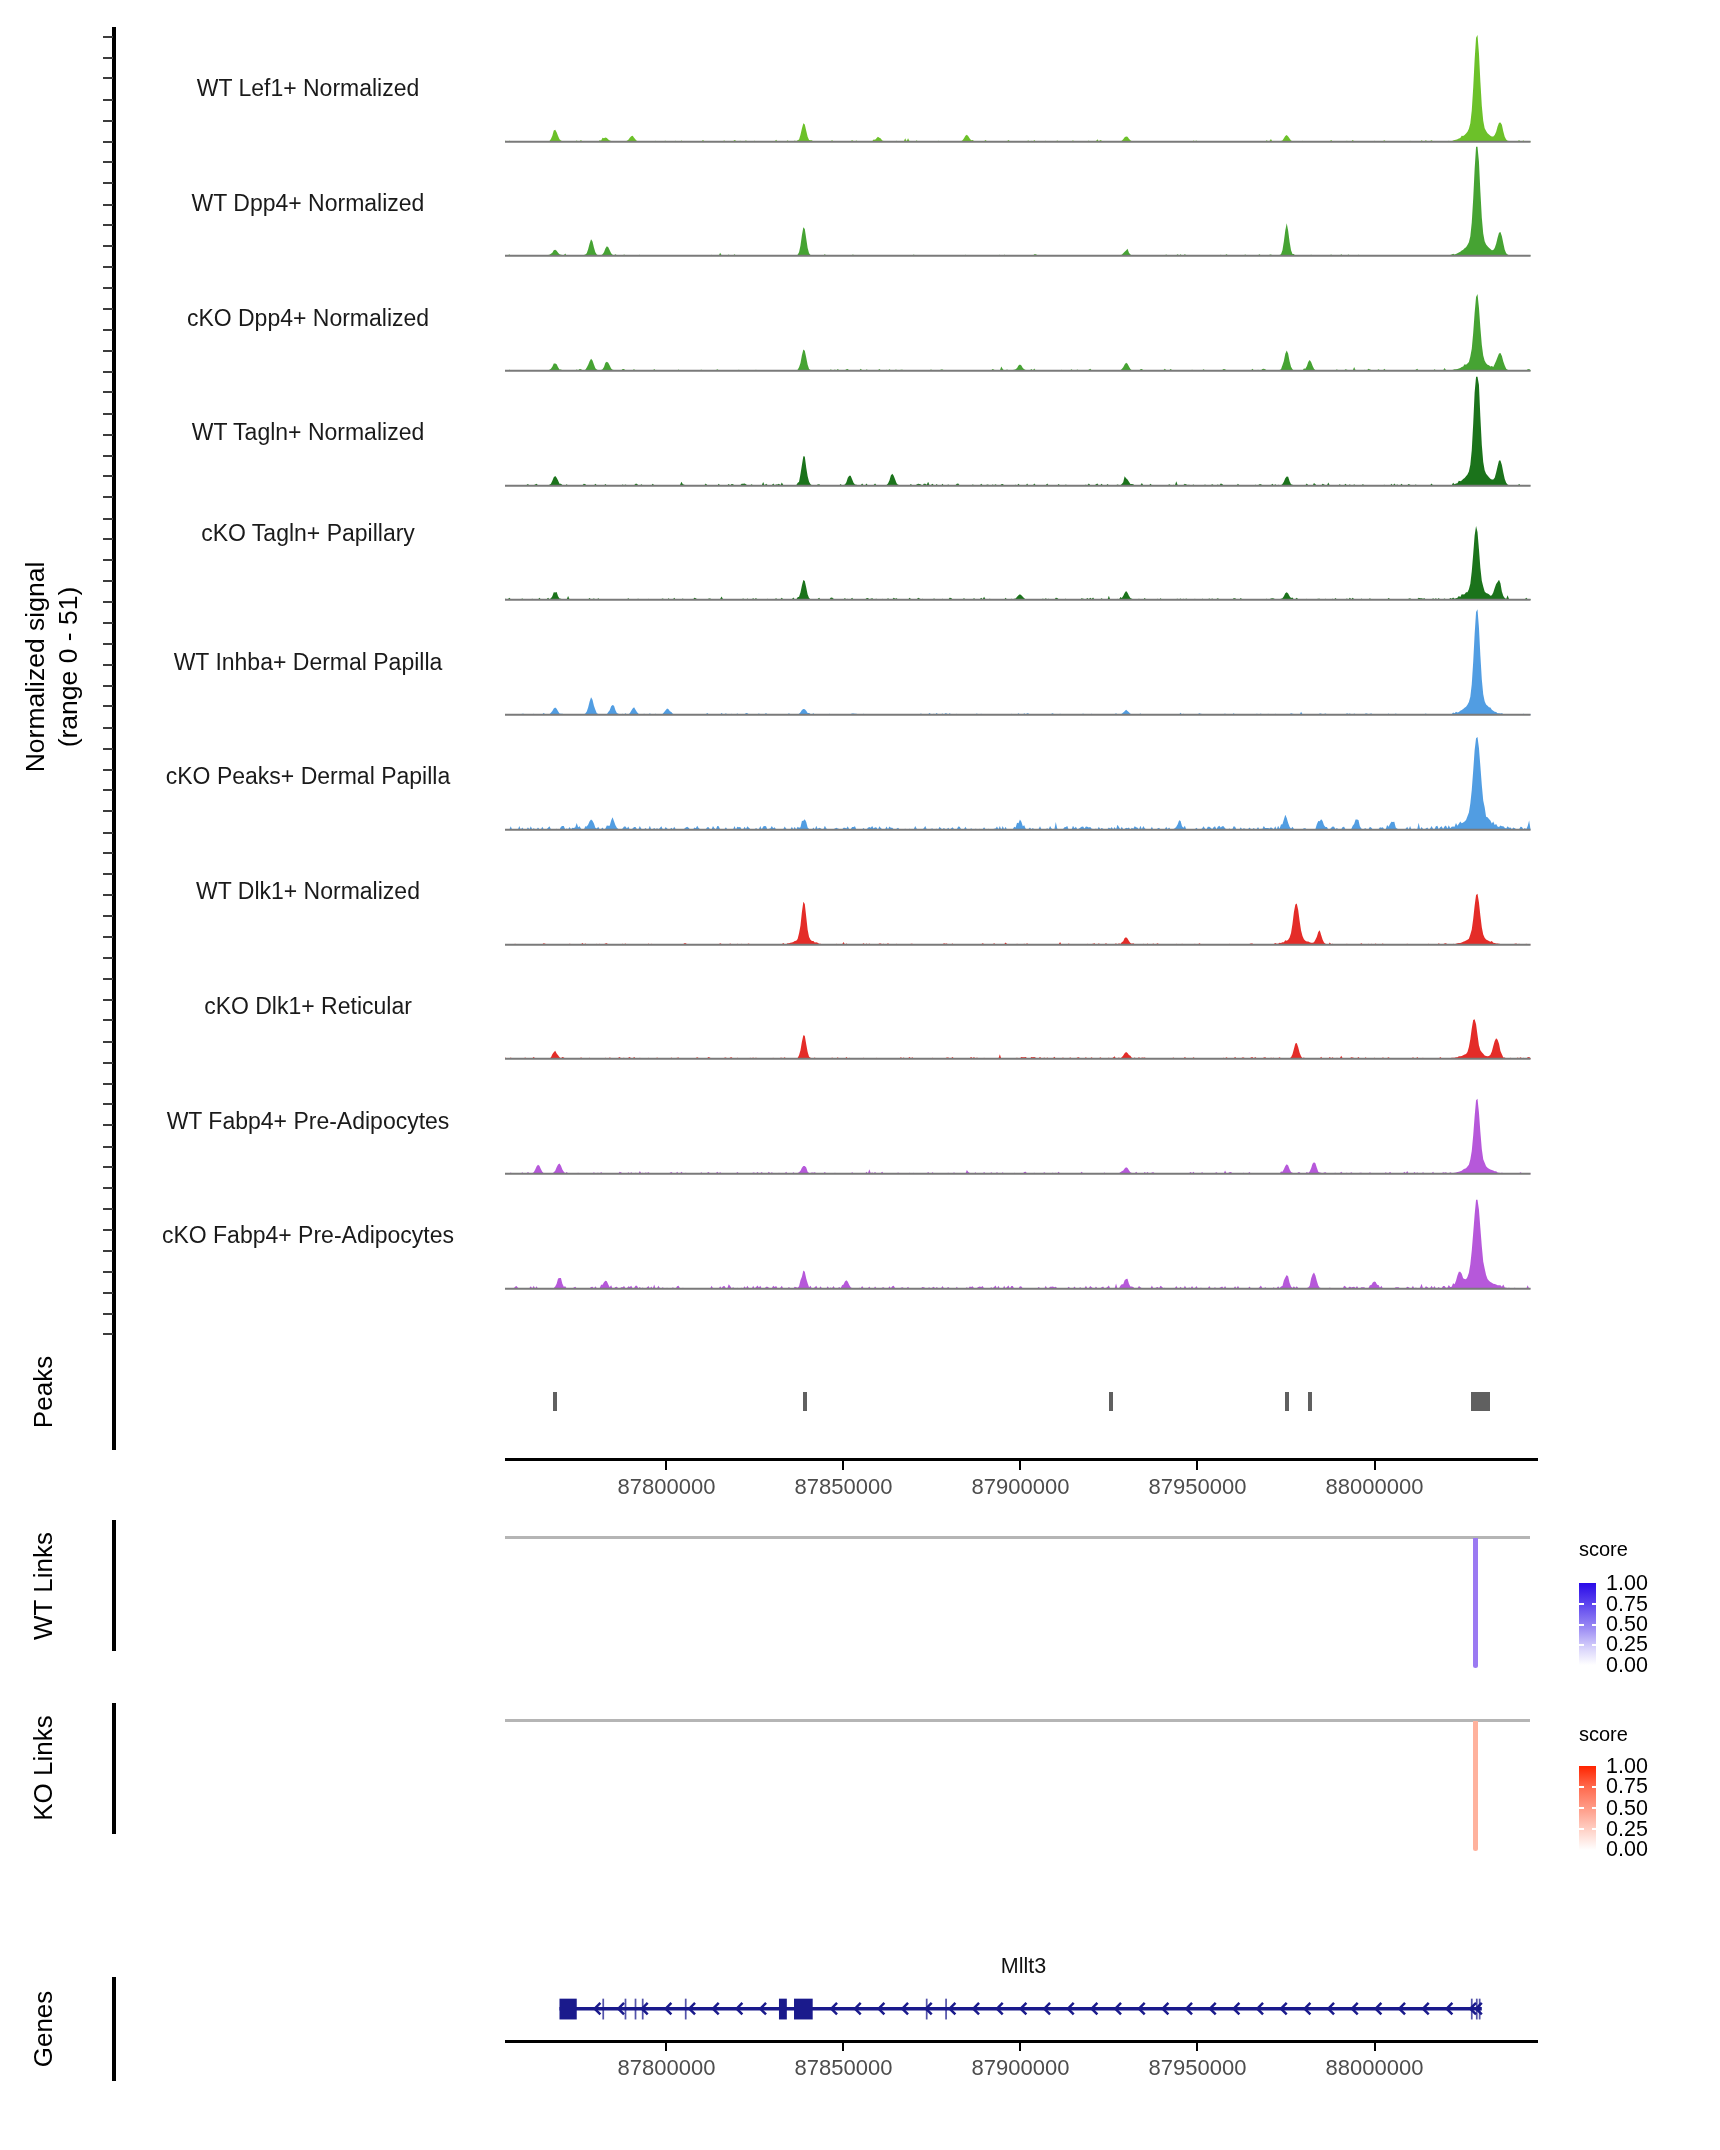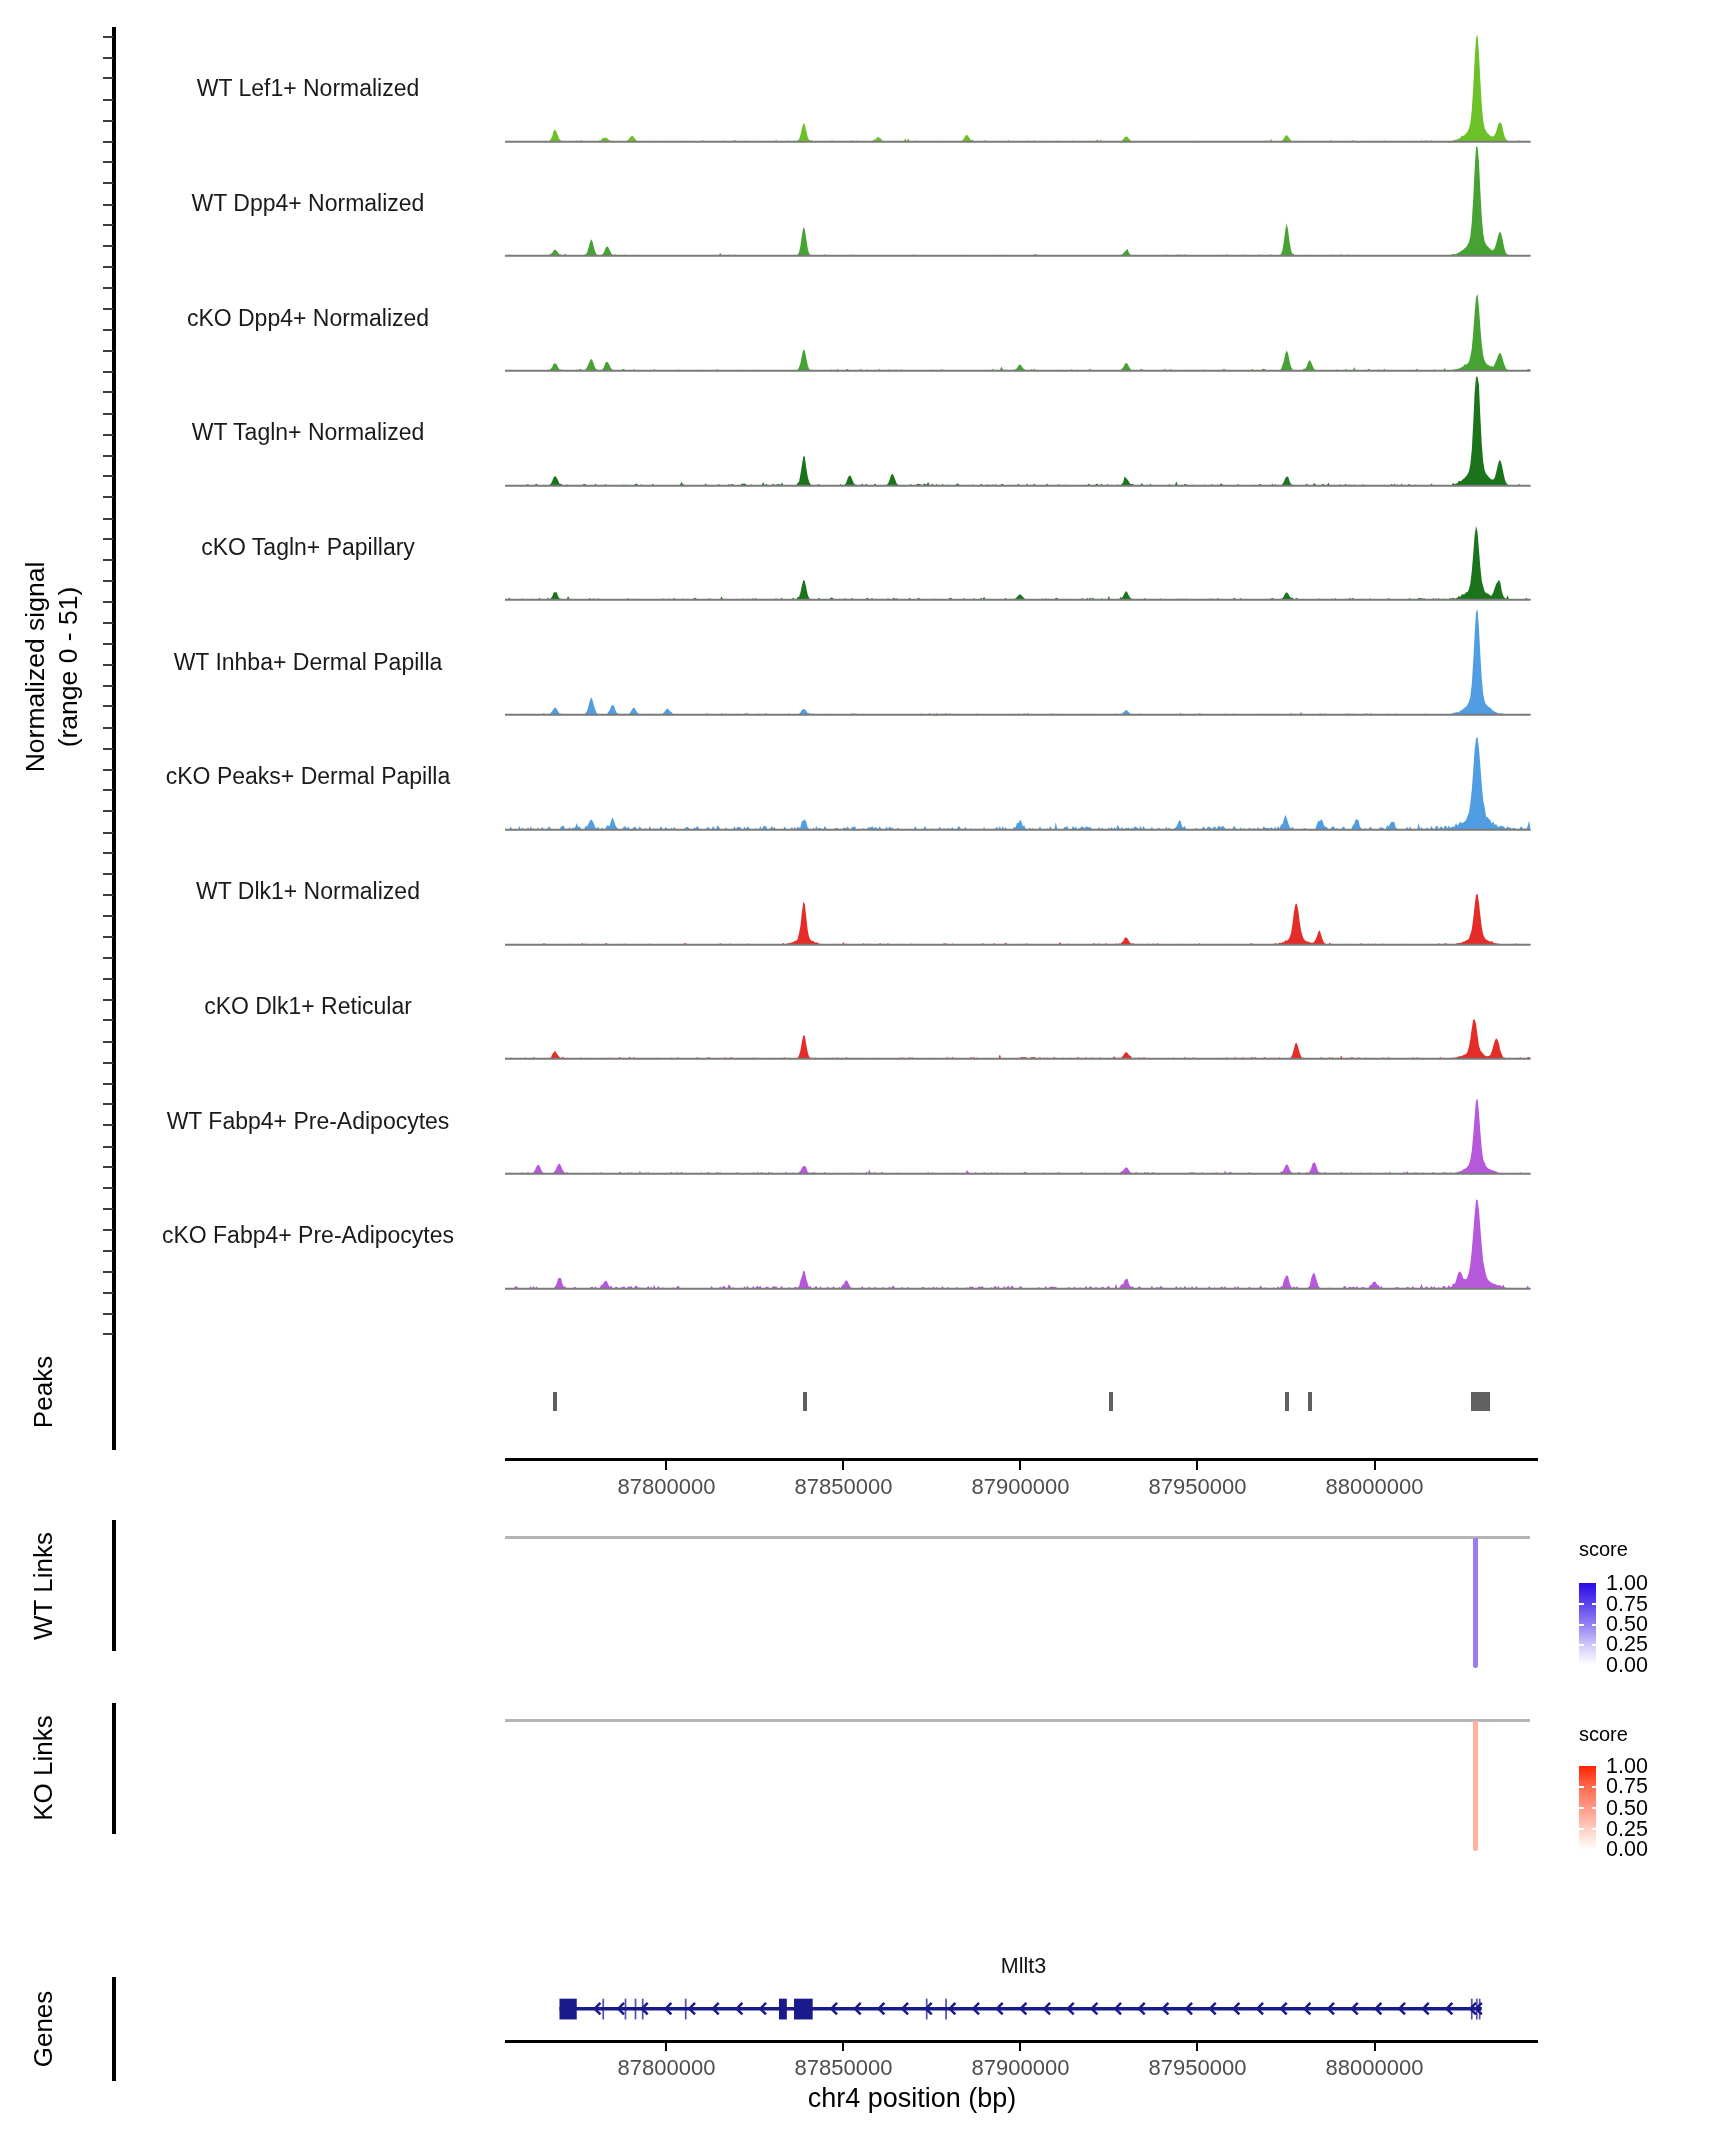--- a/index.html
+++ b/index.html
@@ -116,21 +116,21 @@
       <div class="track-label" style="top: 305px;">cKO Dpp4+ Normalized</div>
       <svg width="1027" height="115" viewBox="0 0 1432 160" style="left: 505px; top: 258px;">
         <path d="M0,157 L0,156.7 L2,156.3 L4,156.4 L6,155.5 L8,156.2 L10,156.3 L12,156.7 L14,156.9 L16,156.3 L18,156.3 L20,156.9 L22,156.8 L24,156.2 L26,156.8 L28,156.9 L30,156.2 L32,156.4 L34,156.1 L36,156.3 L38,156.2 L40,156.4 L42,157.0 L44,156.3 L46,156.2 L48,156.2 L50,156.8 L52,156.7 L54,156.3 L56,156.7 L58,156.4 L60,156.4 L62,155.6 L64,154.3 L66,151.5 L68,147.1 L70,146.8 L72,148.1 L74,152.1 L76,155.3 L78,155.3 L80,156.5 L82,156.6 L84,156.2 L86,156.9 L88,156.6 L90,156.8 L92,156.8 L94,156.4 L96,156.8 L98,156.6 L100,155.2 L102,156.2 L104,154.6 L106,155.0 L108,156.5 L110,156.5 L112,155.7 L114,152.5 L116,148.5 L118,143.7 L120,140.3 L122,142.9 L124,148.3 L126,153.4 L128,155.4 L130,156.3 L132,156.7 L134,155.9 L136,155.0 L138,151.9 L140,145.8 L142,144.4 L144,146.0 L146,149.7 L148,153.8 L150,155.8 L152,156.0 L154,156.7 L156,156.9 L158,156.5 L160,156.9 L162,156.8 L164,154.6 L166,154.5 L168,156.8 L170,156.5 L172,156.3 L174,156.6 L176,156.9 L178,156.0 L180,155.0 L182,156.8 L184,156.7 L186,156.7 L188,156.3 L190,156.5 L192,156.9 L194,156.5 L196,156.2 L198,156.8 L200,156.8 L202,156.1 L204,156.6 L206,156.9 L208,154.6 L210,156.6 L212,156.0 L214,156.1 L216,156.3 L218,156.9 L220,156.3 L222,156.5 L224,156.5 L226,156.2 L228,156.7 L230,156.1 L232,156.7 L234,156.7 L236,156.7 L238,157.0 L240,156.7 L242,155.4 L244,156.8 L246,156.5 L248,156.5 L250,156.2 L252,156.2 L254,156.3 L256,156.2 L258,156.3 L260,156.2 L262,156.6 L264,156.4 L266,157.0 L268,156.2 L270,156.4 L272,156.0 L274,155.5 L276,156.3 L278,156.2 L280,156.4 L282,156.6 L284,156.2 L286,156.3 L288,156.8 L290,156.4 L292,156.8 L294,156.4 L296,154.9 L298,156.5 L300,156.6 L302,156.5 L304,156.3 L306,156.1 L308,156.6 L310,156.1 L312,156.6 L314,156.2 L316,156.7 L318,156.5 L320,156.7 L322,156.8 L324,156.8 L326,155.6 L328,156.3 L330,156.8 L332,156.9 L334,156.1 L336,156.7 L338,156.3 L340,157.0 L342,156.1 L344,156.2 L346,156.4 L348,156.3 L350,155.6 L352,156.9 L354,156.1 L356,156.3 L358,156.5 L360,156.8 L362,156.4 L364,156.5 L366,156.4 L368,156.3 L370,156.9 L372,156.4 L374,156.7 L376,156.7 L378,156.9 L380,156.9 L382,156.2 L384,156.5 L386,156.8 L388,156.3 L390,156.9 L392,156.7 L394,156.3 L396,156.2 L398,156.8 L400,156.3 L402,156.8 L404,156.5 L406,156.6 L408,155.7 L410,152.0 L412,146.4 L414,135.4 L416,127.3 L418,129.0 L420,138.6 L422,148.8 L424,154.6 L426,155.9 L428,156.1 L430,156.3 L432,156.8 L434,156.7 L436,156.8 L438,156.4 L440,156.6 L442,156.3 L444,156.0 L446,156.3 L448,156.3 L450,156.4 L452,156.7 L454,155.4 L456,156.0 L458,156.7 L460,155.3 L462,156.7 L464,154.7 L466,156.4 L468,156.6 L470,156.8 L472,156.3 L474,156.3 L476,155.0 L478,154.6 L480,156.6 L482,156.2 L484,156.9 L486,156.2 L488,156.1 L490,156.8 L492,156.4 L494,156.6 L496,154.3 L498,156.5 L500,156.3 L502,156.7 L504,155.4 L506,156.1 L508,156.1 L510,156.9 L512,156.5 L514,156.8 L516,156.7 L518,156.5 L520,156.4 L522,154.5 L524,156.2 L526,156.2 L528,156.2 L530,156.7 L532,155.7 L534,157.0 L536,154.9 L538,156.2 L540,156.8 L542,156.6 L544,155.5 L546,155.5 L548,156.6 L550,156.2 L552,155.7 L554,155.7 L556,156.4 L558,156.2 L560,156.8 L562,156.2 L564,156.4 L566,156.6 L568,156.3 L570,156.4 L572,157.0 L574,156.6 L576,156.6 L578,156.6 L580,156.2 L582,156.6 L584,156.6 L586,156.8 L588,156.3 L590,156.4 L592,156.4 L594,155.4 L596,156.3 L598,156.8 L600,156.5 L602,156.3 L604,156.5 L606,156.2 L608,155.3 L610,155.2 L612,156.2 L614,156.7 L616,156.1 L618,156.8 L620,156.3 L622,156.8 L624,156.4 L626,156.3 L628,156.7 L630,156.3 L632,156.7 L634,156.4 L636,156.1 L638,156.3 L640,156.1 L642,156.3 L644,156.6 L646,156.3 L648,156.5 L650,156.7 L652,156.7 L654,156.3 L656,157.0 L658,156.4 L660,156.2 L662,156.5 L664,156.5 L666,156.9 L668,156.9 L670,156.3 L672,156.9 L674,156.3 L676,156.8 L678,156.5 L680,154.7 L682,155.8 L684,156.7 L686,156.1 L688,156.3 L690,156.7 L692,151.0 L694,154.5 L696,156.8 L698,156.5 L700,155.3 L702,156.3 L704,156.9 L706,156.3 L708,156.1 L710,155.6 L712,155.0 L714,153.2 L716,149.8 L718,148.3 L720,149.8 L722,153.1 L724,155.0 L726,156.1 L728,156.2 L730,156.7 L732,156.2 L734,154.5 L736,156.8 L738,153.9 L740,156.9 L742,156.8 L744,156.7 L746,156.3 L748,156.5 L750,156.1 L752,156.3 L754,156.4 L756,156.4 L758,156.1 L760,156.5 L762,156.0 L764,156.1 L766,156.5 L768,156.7 L770,156.7 L772,156.9 L774,157.0 L776,155.8 L778,156.6 L780,156.4 L782,156.6 L784,156.4 L786,156.2 L788,156.2 L790,155.1 L792,156.9 L794,156.9 L796,156.8 L798,155.4 L800,156.6 L802,156.8 L804,156.4 L806,156.2 L808,156.5 L810,156.8 L812,156.3 L814,155.8 L816,154.3 L818,156.2 L820,156.5 L822,156.1 L824,156.6 L826,156.7 L828,156.6 L830,156.3 L832,156.4 L834,156.4 L836,156.5 L838,156.2 L840,157.0 L842,156.4 L844,156.9 L846,157.0 L848,156.4 L850,156.6 L852,156.3 L854,156.7 L856,156.7 L858,156.5 L860,154.7 L862,152.2 L864,148.3 L866,145.8 L868,147.2 L870,151.2 L872,154.5 L874,156.3 L876,156.9 L878,156.8 L880,157.0 L882,156.4 L884,157.0 L886,155.0 L888,154.6 L890,156.4 L892,156.3 L894,156.9 L896,156.3 L898,156.7 L900,156.5 L902,156.1 L904,156.2 L906,156.8 L908,156.3 L910,156.4 L912,156.1 L914,156.3 L916,156.8 L918,156.2 L920,154.2 L922,156.2 L924,156.6 L926,156.7 L928,154.7 L930,156.0 L932,156.6 L934,156.3 L936,156.8 L938,156.8 L940,156.7 L942,156.8 L944,156.3 L946,156.4 L948,156.7 L950,156.6 L952,156.5 L954,156.7 L956,156.4 L958,155.5 L960,156.2 L962,156.5 L964,156.7 L966,156.4 L968,156.4 L970,156.8 L972,156.7 L974,155.0 L976,156.3 L978,156.3 L980,157.0 L982,157.0 L984,156.9 L986,156.9 L988,156.3 L990,156.1 L992,156.4 L994,156.1 L996,156.4 L998,156.9 L1000,156.1 L1002,154.5 L1004,155.1 L1006,156.6 L1008,156.3 L1010,156.7 L1012,156.3 L1014,156.2 L1016,156.6 L1018,156.3 L1020,156.3 L1022,156.4 L1024,156.5 L1026,156.8 L1028,156.7 L1030,156.3 L1032,156.9 L1034,156.5 L1036,156.2 L1038,156.2 L1040,156.9 L1042,154.4 L1044,156.3 L1046,156.5 L1048,156.8 L1050,155.6 L1052,156.6 L1054,156.8 L1056,154.7 L1058,154.4 L1060,155.0 L1062,156.8 L1064,156.3 L1066,155.9 L1068,156.5 L1070,156.8 L1072,156.8 L1074,156.8 L1076,156.1 L1078,156.8 L1080,156.1 L1082,155.1 L1084,149.5 L1086,143.5 L1088,133.5 L1090,128.7 L1092,133.3 L1094,143.8 L1096,151.4 L1098,155.0 L1100,156.6 L1102,157.0 L1104,156.2 L1106,156.1 L1108,156.3 L1110,156.5 L1112,156.6 L1114,153.9 L1116,154.1 L1118,150.8 L1120,145.0 L1122,142.2 L1124,144.7 L1126,150.2 L1128,154.3 L1130,156.3 L1132,156.7 L1134,156.2 L1136,156.2 L1138,156.4 L1140,156.4 L1142,156.4 L1144,156.4 L1146,156.4 L1148,156.1 L1150,157.0 L1152,157.0 L1154,156.2 L1156,156.3 L1158,156.6 L1160,154.9 L1162,156.9 L1164,156.8 L1166,156.9 L1168,156.9 L1170,156.7 L1172,154.9 L1174,155.6 L1176,156.5 L1178,156.7 L1180,156.7 L1182,156.8 L1184,151.9 L1186,156.5 L1188,156.4 L1190,156.9 L1192,156.2 L1194,156.5 L1196,156.9 L1198,155.8 L1200,156.6 L1202,156.3 L1204,154.2 L1206,155.2 L1208,156.1 L1210,156.9 L1212,156.9 L1214,156.9 L1216,156.2 L1218,154.8 L1220,156.2 L1222,156.1 L1224,156.9 L1226,154.4 L1228,156.3 L1230,156.9 L1232,156.9 L1234,156.3 L1236,156.8 L1238,156.3 L1240,156.7 L1242,156.4 L1244,156.7 L1246,156.7 L1248,156.9 L1250,156.2 L1252,156.4 L1254,156.5 L1256,156.4 L1258,156.1 L1260,156.2 L1262,156.5 L1264,156.1 L1266,156.1 L1268,157.0 L1270,155.5 L1272,154.2 L1274,156.9 L1276,156.3 L1278,156.8 L1280,156.4 L1282,156.5 L1284,156.1 L1286,156.5 L1288,156.9 L1290,156.8 L1292,156.5 L1294,156.9 L1296,155.1 L1298,156.3 L1300,156.6 L1302,156.6 L1304,156.9 L1306,156.3 L1308,156.8 L1310,153.1 L1312,156.0 L1314,156.8 L1316,156.7 L1318,155.9 L1320,156.2 L1322,155.5 L1324,155.1 L1326,154.8 L1328,154.5 L1330,153.8 L1332,153.3 L1334,151.9 L1336,151.1 L1338,147.9 L1340,148.8 L1342,146.8 L1344,144.7 L1346,137.3 L1348,126.2 L1350,104.4 L1352,76.5 L1354,54.1 L1356,50.1 L1358,69.0 L1360,96.8 L1362,120.9 L1364,135.7 L1366,143.1 L1368,146.5 L1370,148.5 L1372,149.3 L1374,151.0 L1376,150.4 L1378,151.8 L1380,147.7 L1382,143.0 L1384,138.0 L1386,133.1 L1388,132.4 L1390,136.3 L1392,144.1 L1394,149.8 L1396,154.1 L1398,155.5 L1400,156.6 L1402,156.8 L1404,156.4 L1406,156.2 L1408,156.3 L1410,156.8 L1412,156.4 L1414,156.3 L1416,156.3 L1418,156.0 L1420,156.4 L1422,156.9 L1424,156.7 L1426,155.1 L1428,154.6 L1430,156.3 L1430,157 Z" fill="#3C9E28" fill-opacity="0.95"></path>
         <line x1="0" x2="1430" y1="157" y2="157" stroke="#7a7a7a" stroke-width="2.6"></line>
       </svg>
       <div class="track-label" style="top: 419px;">WT Tagln+ Normalized</div>
       <svg width="1027" height="115" viewBox="0 0 1432 160" style="left: 505px; top: 373px;">
         <path d="M0,157 L0,156.9 L2,156.6 L4,156.9 L6,156.0 L8,156.8 L10,156.4 L12,156.5 L14,156.5 L16,156.3 L18,156.4 L20,156.4 L22,156.2 L24,156.4 L26,156.5 L28,156.4 L30,156.1 L32,154.7 L34,156.6 L36,156.7 L38,156.3 L40,156.2 L42,155.4 L44,154.3 L46,156.5 L48,156.1 L50,156.1 L52,156.5 L54,156.6 L56,157.0 L58,156.5 L60,156.2 L62,155.7 L64,154.2 L66,149.9 L68,145.3 L70,143.3 L72,146.0 L74,149.6 L76,154.1 L78,154.4 L80,156.1 L82,156.3 L84,156.7 L86,155.0 L88,156.8 L90,156.2 L92,156.8 L94,156.9 L96,156.5 L98,156.1 L100,156.2 L102,156.5 L104,156.7 L106,157.0 L108,156.2 L110,154.4 L112,155.0 L114,156.7 L116,156.7 L118,156.7 L120,156.7 L122,156.7 L124,156.6 L126,154.1 L128,156.4 L130,156.5 L132,156.2 L134,156.5 L136,156.3 L138,156.8 L140,154.5 L142,156.6 L144,156.3 L146,157.0 L148,156.5 L150,156.6 L152,156.8 L154,156.2 L156,156.8 L158,156.5 L160,156.4 L162,156.2 L164,155.3 L166,156.4 L168,155.4 L170,156.4 L172,156.4 L174,156.3 L176,157.0 L178,156.3 L180,156.5 L182,154.1 L184,154.2 L186,156.7 L188,156.9 L190,154.9 L192,156.5 L194,156.4 L196,156.3 L198,156.2 L200,156.8 L202,156.9 L204,156.8 L206,154.4 L208,156.4 L210,156.1 L212,156.0 L214,156.4 L216,156.9 L218,156.8 L220,156.2 L222,156.1 L224,156.7 L226,156.9 L228,156.4 L230,156.6 L232,157.0 L234,156.8 L236,156.3 L238,156.4 L240,156.3 L242,156.9 L244,156.1 L246,151.5 L248,154.8 L250,155.7 L252,156.7 L254,156.3 L256,156.3 L258,156.6 L260,156.2 L262,156.3 L264,156.1 L266,156.6 L268,156.9 L270,156.9 L272,156.6 L274,156.2 L276,156.5 L278,156.3 L280,153.8 L282,156.2 L284,156.6 L286,156.3 L288,156.8 L290,156.6 L292,156.9 L294,156.1 L296,157.0 L298,154.4 L300,156.8 L302,156.2 L304,156.6 L306,156.9 L308,156.6 L310,156.2 L312,154.6 L314,156.8 L316,154.6 L318,154.9 L320,156.6 L322,156.8 L324,156.2 L326,156.4 L328,156.2 L330,154.3 L332,154.2 L334,153.8 L336,154.9 L338,156.7 L340,156.8 L342,156.4 L344,155.0 L346,156.8 L348,156.8 L350,156.6 L352,156.9 L354,156.0 L356,156.8 L358,156.3 L360,151.8 L362,156.8 L364,154.3 L366,156.0 L368,156.8 L370,156.9 L372,156.5 L374,153.8 L376,156.4 L378,155.2 L380,155.4 L382,154.1 L384,156.5 L386,152.4 L388,156.0 L390,156.6 L392,156.8 L394,156.8 L396,156.3 L398,156.3 L400,156.4 L402,156.7 L404,156.4 L406,156.4 L408,153.2 L410,151.6 L412,140.6 L414,128.1 L416,115.9 L418,116.2 L420,131.6 L422,143.9 L424,151.3 L426,154.8 L428,156.5 L430,156.3 L432,156.8 L434,156.3 L436,155.4 L438,155.1 L440,156.5 L442,156.7 L444,156.5 L446,156.1 L448,156.7 L450,156.9 L452,156.7 L454,156.7 L456,156.9 L458,156.4 L460,156.9 L462,156.4 L464,156.3 L466,156.7 L468,154.7 L470,156.6 L472,156.0 L474,155.2 L476,152.2 L478,145.9 L480,143.2 L482,143.0 L484,148.1 L486,153.0 L488,155.2 L490,155.5 L492,156.4 L494,156.8 L496,156.2 L498,153.8 L500,156.4 L502,156.6 L504,154.0 L506,156.7 L508,156.8 L510,156.7 L512,156.5 L514,155.9 L516,154.0 L518,156.3 L520,156.9 L522,156.8 L524,156.6 L526,156.7 L528,156.7 L530,156.1 L532,156.0 L534,154.0 L536,149.8 L538,142.8 L540,140.4 L542,143.2 L544,148.3 L546,153.6 L548,155.5 L550,156.1 L552,155.9 L554,156.5 L556,156.6 L558,156.3 L560,156.3 L562,157.0 L564,156.2 L566,154.7 L568,156.8 L570,156.7 L572,156.8 L574,155.3 L576,154.4 L578,154.5 L580,155.4 L582,156.9 L584,154.1 L586,154.3 L588,155.8 L590,151.5 L592,156.2 L594,156.1 L596,154.3 L598,156.3 L600,156.6 L602,154.7 L604,157.0 L606,156.7 L608,157.0 L610,154.1 L612,156.9 L614,156.2 L616,156.2 L618,155.4 L620,156.5 L622,156.2 L624,156.4 L626,156.5 L628,156.3 L630,154.4 L632,153.8 L634,156.7 L636,156.2 L638,156.3 L640,156.9 L642,156.2 L644,156.2 L646,156.4 L648,156.0 L650,156.7 L652,155.4 L654,156.0 L656,156.9 L658,156.7 L660,156.5 L662,156.7 L664,154.2 L666,156.5 L668,156.3 L670,156.9 L672,155.2 L674,155.5 L676,156.4 L678,156.3 L680,155.3 L682,156.3 L684,155.1 L686,156.4 L688,156.3 L690,157.0 L692,155.0 L694,154.5 L696,156.4 L698,156.1 L700,156.9 L702,156.8 L704,156.2 L706,156.6 L708,156.4 L710,156.5 L712,155.5 L714,156.6 L716,154.3 L718,156.6 L720,156.5 L722,156.5 L724,156.6 L726,156.9 L728,154.0 L730,156.9 L732,156.4 L734,156.8 L736,156.6 L738,154.0 L740,156.2 L742,156.9 L744,156.2 L746,156.9 L748,156.2 L750,157.0 L752,156.6 L754,156.4 L756,153.8 L758,156.7 L760,156.9 L762,156.9 L764,156.4 L766,156.2 L768,156.6 L770,156.6 L772,154.7 L774,156.6 L776,156.2 L778,156.8 L780,156.8 L782,155.3 L784,156.4 L786,156.4 L788,156.5 L790,156.1 L792,156.6 L794,156.8 L796,156.7 L798,156.2 L800,157.0 L802,156.6 L804,156.6 L806,156.5 L808,156.1 L810,155.7 L812,156.5 L814,154.0 L816,156.0 L818,156.9 L820,156.8 L822,156.8 L824,155.1 L826,153.8 L828,156.7 L830,156.3 L832,154.1 L834,156.9 L836,156.7 L838,156.9 L840,154.7 L842,156.2 L844,157.0 L846,156.5 L848,156.5 L850,156.5 L852,156.2 L854,155.3 L856,156.0 L858,156.4 L860,154.5 L862,152.2 L864,143.9 L866,146.6 L868,148.2 L870,151.5 L872,154.6 L874,154.5 L876,154.8 L878,156.7 L880,156.7 L882,156.0 L884,156.4 L886,156.4 L888,153.1 L890,156.4 L892,157.0 L894,156.9 L896,156.2 L898,156.7 L900,154.4 L902,156.4 L904,156.8 L906,156.3 L908,156.4 L910,156.7 L912,156.8 L914,156.6 L916,156.6 L918,156.7 L920,156.2 L922,156.4 L924,156.6 L926,154.9 L928,155.9 L930,156.4 L932,155.5 L934,156.8 L936,150.8 L938,156.2 L940,156.9 L942,156.4 L944,156.4 L946,156.1 L948,154.1 L950,155.2 L952,156.1 L954,155.8 L956,157.0 L958,156.4 L960,155.2 L962,156.8 L964,156.8 L966,156.8 L968,156.6 L970,156.3 L972,156.4 L974,156.8 L976,155.2 L978,156.4 L980,156.4 L982,156.5 L984,156.5 L986,155.0 L988,155.9 L990,157.0 L992,156.3 L994,155.2 L996,156.8 L998,154.0 L1000,154.6 L1002,156.6 L1004,156.7 L1006,156.2 L1008,156.3 L1010,156.5 L1012,156.2 L1014,156.7 L1016,156.7 L1018,156.2 L1020,156.9 L1022,154.4 L1024,156.7 L1026,156.4 L1028,156.6 L1030,156.5 L1032,156.4 L1034,156.6 L1036,156.3 L1038,156.3 L1040,156.4 L1042,156.3 L1044,156.7 L1046,155.6 L1048,156.1 L1050,156.2 L1052,155.0 L1054,154.9 L1056,156.5 L1058,156.1 L1060,156.5 L1062,156.3 L1064,156.8 L1066,156.2 L1068,156.4 L1070,154.2 L1072,156.8 L1074,154.8 L1076,156.6 L1078,155.5 L1080,156.2 L1082,156.3 L1084,154.6 L1086,151.4 L1088,146.6 L1090,144.1 L1092,144.4 L1094,150.6 L1096,154.9 L1098,155.7 L1100,156.6 L1102,156.6 L1104,156.7 L1106,156.6 L1108,156.9 L1110,156.3 L1112,156.8 L1114,156.6 L1116,156.4 L1118,154.0 L1120,156.5 L1122,156.2 L1124,157.0 L1126,157.0 L1128,153.1 L1130,155.1 L1132,156.7 L1134,157.0 L1136,156.4 L1138,156.8 L1140,154.3 L1142,155.2 L1144,156.5 L1146,156.6 L1148,152.4 L1150,156.8 L1152,156.2 L1154,156.3 L1156,157.0 L1158,156.8 L1160,156.8 L1162,156.2 L1164,155.0 L1166,156.6 L1168,157.0 L1170,156.3 L1172,154.4 L1174,156.6 L1176,157.0 L1178,155.0 L1180,156.9 L1182,156.9 L1184,155.0 L1186,156.8 L1188,156.1 L1190,156.3 L1192,156.5 L1194,156.6 L1196,154.8 L1198,156.1 L1200,156.3 L1202,156.4 L1204,156.5 L1206,156.5 L1208,156.3 L1210,156.7 L1212,156.0 L1214,156.4 L1216,156.3 L1218,156.9 L1220,156.3 L1222,156.1 L1224,156.4 L1226,155.5 L1228,156.5 L1230,156.6 L1232,157.0 L1234,156.9 L1236,154.1 L1238,156.9 L1240,154.0 L1242,156.3 L1244,155.4 L1246,156.4 L1248,156.8 L1250,154.2 L1252,156.3 L1254,156.8 L1256,156.3 L1258,156.5 L1260,154.7 L1262,155.7 L1264,156.8 L1266,156.4 L1268,156.2 L1270,155.4 L1272,156.7 L1274,156.7 L1276,157.0 L1278,156.6 L1280,156.8 L1282,156.6 L1284,156.6 L1286,156.8 L1288,156.3 L1290,156.3 L1292,153.8 L1294,156.8 L1296,156.7 L1298,156.7 L1300,156.3 L1302,156.3 L1304,156.3 L1306,156.4 L1308,156.2 L1310,156.3 L1312,156.7 L1314,156.1 L1316,156.6 L1318,156.2 L1320,156.2 L1322,153.0 L1324,155.0 L1326,154.0 L1328,153.5 L1330,150.1 L1332,150.7 L1334,149.8 L1336,147.8 L1338,146.1 L1340,143.8 L1342,141.3 L1344,137.1 L1346,127.8 L1348,107.4 L1350,71.0 L1352,27.0 L1354,5.0 L1356,5.0 L1358,16.1 L1360,60.9 L1362,99.8 L1364,123.8 L1366,135.5 L1368,140.4 L1370,142.7 L1372,145.1 L1374,147.2 L1376,148.4 L1378,148.4 L1380,145.8 L1382,138.7 L1384,129.8 L1386,122.0 L1388,121.7 L1390,128.0 L1392,138.4 L1394,147.5 L1396,153.0 L1398,155.2 L1400,156.4 L1402,156.6 L1404,156.5 L1406,156.1 L1408,156.4 L1410,156.9 L1412,156.8 L1414,154.7 L1416,156.2 L1418,156.6 L1420,156.4 L1422,156.2 L1424,156.1 L1426,156.7 L1428,156.6 L1430,156.6 L1430,157 Z" fill="#0F6B0F" fill-opacity="0.95"></path>
         <line x1="0" x2="1430" y1="157" y2="157" stroke="#7a7a7a" stroke-width="2.6"></line>
       </svg>
-      <div class="track-label" style="top: 534px;">cKO Tagln+ Papillary</div>
+      <div class="track-label" style="top: 520px;">cKO Tagln+ Papillary</div>
       <svg width="1027" height="115" viewBox="0 0 1432 160" style="left: 505px; top: 487px;">
         <path d="M0,157 L0,155.6 L2,156.1 L4,156.2 L6,154.1 L8,156.4 L10,156.5 L12,156.4 L14,156.4 L16,156.9 L18,157.0 L20,156.5 L22,156.5 L24,155.4 L26,156.2 L28,156.2 L30,156.1 L32,156.1 L34,156.7 L36,156.3 L38,155.5 L40,156.3 L42,156.6 L44,156.2 L46,156.8 L48,154.2 L50,156.7 L52,156.6 L54,156.6 L56,156.7 L58,156.3 L60,154.4 L62,156.4 L64,155.1 L66,152.1 L68,146.7 L70,146.8 L72,146.2 L74,152.0 L76,155.2 L78,155.7 L80,156.6 L82,156.6 L84,156.5 L86,156.4 L88,151.8 L90,156.5 L92,156.5 L94,156.1 L96,156.4 L98,156.9 L100,156.4 L102,156.6 L104,156.2 L106,156.2 L108,156.2 L110,156.8 L112,156.2 L114,156.4 L116,156.4 L118,154.5 L120,156.6 L122,156.0 L124,155.2 L126,156.2 L128,156.6 L130,155.1 L132,156.4 L134,156.4 L136,156.3 L138,156.9 L140,156.1 L142,156.3 L144,156.4 L146,156.2 L148,156.8 L150,156.9 L152,156.8 L154,156.9 L156,156.6 L158,156.1 L160,156.9 L162,156.8 L164,156.3 L166,156.8 L168,156.4 L170,156.5 L172,155.1 L174,156.7 L176,156.5 L178,156.9 L180,156.6 L182,156.4 L184,156.1 L186,155.5 L188,156.6 L190,156.8 L192,156.7 L194,156.2 L196,156.8 L198,157.0 L200,155.7 L202,156.9 L204,155.9 L206,156.4 L208,156.8 L210,156.8 L212,156.5 L214,156.2 L216,156.3 L218,156.1 L220,155.4 L222,156.4 L224,156.5 L226,157.0 L228,154.9 L230,156.8 L232,156.2 L234,156.7 L236,154.4 L238,156.9 L240,156.7 L242,156.5 L244,156.5 L246,156.5 L248,155.3 L250,156.9 L252,156.8 L254,156.9 L256,156.6 L258,156.6 L260,156.6 L262,156.9 L264,154.1 L266,155.1 L268,156.5 L270,156.8 L272,156.2 L274,156.6 L276,156.9 L278,156.3 L280,156.3 L282,157.0 L284,155.3 L286,155.4 L288,156.5 L290,156.5 L292,156.0 L294,156.4 L296,156.3 L298,156.6 L300,155.9 L302,152.4 L304,156.5 L306,156.1 L308,156.7 L310,157.0 L312,156.7 L314,156.3 L316,156.4 L318,157.0 L320,156.3 L322,156.4 L324,156.6 L326,156.3 L328,156.6 L330,156.5 L332,155.3 L334,156.4 L336,156.9 L338,155.3 L340,156.4 L342,156.8 L344,156.2 L346,155.1 L348,156.3 L350,154.5 L352,156.9 L354,156.5 L356,156.5 L358,156.4 L360,156.9 L362,156.9 L364,156.4 L366,155.5 L368,156.7 L370,156.4 L372,156.5 L374,156.4 L376,156.4 L378,155.1 L380,156.6 L382,156.8 L384,156.3 L386,154.3 L388,156.6 L390,156.1 L392,156.3 L394,156.9 L396,156.9 L398,156.8 L400,156.4 L402,153.9 L404,156.2 L406,156.7 L408,153.7 L410,152.9 L412,146.9 L414,137.1 L416,129.5 L418,130.9 L420,140.0 L422,149.6 L424,154.7 L426,156.2 L428,156.9 L430,156.1 L432,156.8 L434,157.0 L436,155.9 L438,154.4 L440,156.9 L442,156.5 L444,156.8 L446,156.6 L448,156.7 L450,156.9 L452,157.0 L454,154.1 L456,154.0 L458,155.8 L460,156.3 L462,156.8 L464,156.1 L466,156.4 L468,156.2 L470,156.5 L472,156.8 L474,154.7 L476,157.0 L478,155.7 L480,156.7 L482,156.4 L484,154.3 L486,157.0 L488,156.5 L490,156.4 L492,156.5 L494,156.3 L496,156.4 L498,156.8 L500,156.4 L502,156.7 L504,155.1 L506,154.6 L508,156.5 L510,155.7 L512,155.1 L514,156.2 L516,156.1 L518,155.8 L520,157.0 L522,156.7 L524,156.9 L526,155.7 L528,157.0 L530,156.1 L532,156.7 L534,154.8 L536,156.5 L538,156.6 L540,156.7 L542,154.4 L544,155.5 L546,155.0 L548,156.8 L550,156.7 L552,156.8 L554,156.7 L556,156.6 L558,156.5 L560,156.8 L562,156.9 L564,154.2 L566,156.1 L568,156.2 L570,156.7 L572,156.4 L574,156.8 L576,154.3 L578,155.2 L580,156.2 L582,155.5 L584,156.6 L586,156.9 L588,156.1 L590,156.3 L592,156.2 L594,156.4 L596,156.9 L598,155.3 L600,156.1 L602,156.5 L604,156.7 L606,156.8 L608,156.6 L610,155.7 L612,156.4 L614,156.6 L616,156.2 L618,156.9 L620,154.1 L622,154.5 L624,156.2 L626,156.7 L628,156.5 L630,156.8 L632,156.4 L634,156.2 L636,156.3 L638,156.2 L640,154.8 L642,156.5 L644,156.3 L646,156.8 L648,156.2 L650,156.8 L652,156.3 L654,154.8 L656,156.4 L658,155.9 L660,156.6 L662,156.4 L664,154.4 L666,156.3 L668,152.7 L670,156.2 L672,156.5 L674,156.2 L676,155.8 L678,156.3 L680,156.9 L682,156.5 L684,156.4 L686,156.2 L688,156.8 L690,156.8 L692,157.0 L694,156.6 L696,157.0 L698,154.2 L700,156.7 L702,156.2 L704,156.6 L706,155.5 L708,156.4 L710,155.8 L712,155.3 L714,152.9 L716,150.6 L718,149.2 L720,150.9 L722,153.0 L724,154.9 L726,156.4 L728,156.4 L730,156.7 L732,156.2 L734,156.2 L736,156.3 L738,156.5 L740,156.3 L742,156.5 L744,156.6 L746,156.9 L748,156.9 L750,155.4 L752,156.6 L754,155.1 L756,156.3 L758,155.5 L760,156.3 L762,156.4 L764,156.7 L766,157.0 L768,154.2 L770,154.5 L772,156.2 L774,156.5 L776,156.9 L778,156.8 L780,156.1 L782,155.5 L784,156.8 L786,156.8 L788,156.3 L790,156.5 L792,156.8 L794,156.9 L796,156.1 L798,156.2 L800,156.3 L802,156.6 L804,154.9 L806,155.7 L808,156.1 L810,156.3 L812,154.7 L814,156.2 L816,154.4 L818,156.0 L820,154.0 L822,156.9 L824,156.7 L826,156.5 L828,156.4 L830,156.5 L832,155.1 L834,156.7 L836,156.9 L838,156.5 L840,156.9 L842,151.6 L844,156.9 L846,156.8 L848,156.8 L850,156.5 L852,157.0 L854,155.8 L856,156.9 L858,153.1 L860,154.7 L862,151.7 L864,147.8 L866,144.9 L868,147.4 L870,151.4 L872,154.7 L874,155.8 L876,156.3 L878,156.0 L880,156.5 L882,156.2 L884,155.8 L886,156.5 L888,156.9 L890,156.7 L892,154.7 L894,156.6 L896,156.5 L898,156.5 L900,156.6 L902,157.0 L904,156.6 L906,156.3 L908,156.2 L910,155.5 L912,156.9 L914,155.0 L916,156.6 L918,156.2 L920,155.9 L922,156.7 L924,156.6 L926,156.6 L928,156.9 L930,156.6 L932,156.1 L934,156.7 L936,155.9 L938,155.6 L940,156.2 L942,155.2 L944,156.9 L946,155.7 L948,156.5 L950,155.4 L952,157.0 L954,156.4 L956,156.5 L958,156.2 L960,156.8 L962,155.8 L964,156.6 L966,156.4 L968,157.0 L970,156.9 L972,155.5 L974,155.9 L976,156.7 L978,156.4 L980,156.3 L982,155.2 L984,156.5 L986,155.4 L988,156.2 L990,157.0 L992,156.1 L994,154.9 L996,156.4 L998,156.6 L1000,156.6 L1002,156.6 L1004,156.3 L1006,156.6 L1008,156.6 L1010,156.2 L1012,156.5 L1014,156.6 L1016,154.9 L1018,155.0 L1020,156.4 L1022,156.9 L1024,156.7 L1026,154.7 L1028,156.6 L1030,156.3 L1032,156.9 L1034,157.0 L1036,156.9 L1038,156.2 L1040,156.7 L1042,156.6 L1044,156.3 L1046,156.6 L1048,156.3 L1050,156.0 L1052,156.9 L1054,156.1 L1056,156.8 L1058,156.3 L1060,156.5 L1062,155.5 L1064,156.4 L1066,156.3 L1068,155.2 L1070,154.8 L1072,155.3 L1074,156.4 L1076,156.8 L1078,156.2 L1080,156.5 L1082,155.8 L1084,154.8 L1086,152.1 L1088,148.0 L1090,146.6 L1092,148.2 L1094,152.1 L1096,154.7 L1098,153.8 L1100,156.8 L1102,156.1 L1104,154.1 L1106,156.3 L1108,156.2 L1110,156.2 L1112,156.4 L1114,156.5 L1116,156.9 L1118,155.5 L1120,156.8 L1122,156.8 L1124,156.8 L1126,156.5 L1128,157.0 L1130,156.5 L1132,155.9 L1134,155.6 L1136,155.6 L1138,156.4 L1140,156.2 L1142,156.3 L1144,155.7 L1146,156.7 L1148,157.0 L1150,156.6 L1152,156.5 L1154,155.6 L1156,156.7 L1158,154.6 L1160,156.6 L1162,157.0 L1164,156.2 L1166,156.7 L1168,156.3 L1170,156.9 L1172,156.4 L1174,155.4 L1176,156.6 L1178,154.4 L1180,156.3 L1182,154.4 L1184,156.2 L1186,157.0 L1188,156.6 L1190,156.8 L1192,156.9 L1194,155.3 L1196,156.9 L1198,156.7 L1200,156.7 L1202,156.3 L1204,156.8 L1206,154.8 L1208,156.6 L1210,157.0 L1212,156.9 L1214,156.4 L1216,157.0 L1218,156.6 L1220,156.5 L1222,156.5 L1224,156.5 L1226,156.5 L1228,156.5 L1230,156.6 L1232,154.5 L1234,156.1 L1236,156.9 L1238,156.7 L1240,156.1 L1242,156.5 L1244,157.0 L1246,157.0 L1248,156.6 L1250,156.7 L1252,156.7 L1254,157.0 L1256,156.4 L1258,156.2 L1260,155.7 L1262,155.0 L1264,156.7 L1266,156.4 L1268,156.3 L1270,156.6 L1272,156.4 L1274,154.3 L1276,154.8 L1278,155.1 L1280,155.5 L1282,155.1 L1284,156.7 L1286,156.1 L1288,156.6 L1290,156.9 L1292,156.8 L1294,154.9 L1296,156.5 L1298,155.0 L1300,156.7 L1302,154.6 L1304,156.9 L1306,156.8 L1308,156.5 L1310,155.2 L1312,156.4 L1314,156.8 L1316,156.6 L1318,154.7 L1320,155.6 L1322,153.9 L1324,155.5 L1326,154.9 L1328,154.3 L1330,151.8 L1332,153.1 L1334,149.5 L1336,149.8 L1338,149.5 L1340,146.7 L1342,146.5 L1344,142.4 L1346,134.6 L1348,117.8 L1350,93.7 L1352,67.4 L1354,54.3 L1356,62.6 L1358,86.2 L1360,112.3 L1362,130.7 L1364,138.7 L1366,145.7 L1368,147.8 L1370,148.3 L1372,149.3 L1374,151.4 L1376,150.6 L1378,147.1 L1380,140.5 L1382,135.1 L1384,132.3 L1386,129.0 L1388,133.9 L1390,145.5 L1392,151.7 L1394,154.7 L1396,156.1 L1398,150.9 L1400,156.4 L1402,156.8 L1404,156.8 L1406,156.4 L1408,156.3 L1410,156.5 L1412,156.9 L1414,156.7 L1416,156.5 L1418,156.8 L1420,156.2 L1422,156.5 L1424,154.4 L1426,156.3 L1428,156.8 L1430,156.0 L1430,157 Z" fill="#0F6B0F" fill-opacity="0.95"></path>
         <line x1="0" x2="1430" y1="157" y2="157" stroke="#7a7a7a" stroke-width="2.6"></line>
       </svg>
       <div class="track-label" style="top: 649px;">WT Inhba+ Dermal Papilla</div>
       <svg width="1027" height="115" viewBox="0 0 1432 160" style="left: 505px; top: 602px;">
         <path d="M0,157 L0,156.4 L2,156.7 L4,156.8 L6,156.1 L8,156.3 L10,156.6 L12,156.3 L14,156.7 L16,156.1 L18,156.9 L20,156.2 L22,156.4 L24,155.6 L26,155.8 L28,156.6 L30,156.8 L32,156.3 L34,156.8 L36,157.0 L38,156.6 L40,155.6 L42,156.5 L44,156.2 L46,157.0 L48,156.0 L50,156.9 L52,156.2 L54,154.7 L56,156.2 L58,156.6 L60,156.3 L62,156.4 L64,154.3 L66,151.8 L68,148.3 L70,146.8 L72,148.6 L74,152.3 L76,155.2 L78,155.8 L80,155.7 L82,156.5 L84,156.6 L86,156.3 L88,156.4 L90,156.7 L92,156.3 L94,156.6 L96,156.2 L98,156.9 L100,156.2 L102,156.6 L104,156.1 L106,156.2 L108,156.6 L110,156.8 L112,155.4 L114,152.6 L116,146.6 L118,138.4 L120,132.5 L122,136.1 L124,144.4 L126,150.2 L128,155.1 L130,156.1 L132,156.6 L134,156.3 L136,156.1 L138,156.9 L140,156.1 L142,156.3 L144,153.3 L146,150.7 L148,145.3 L150,143.3 L152,144.6 L154,150.8 L156,154.5 L158,155.6 L160,156.2 L162,156.4 L164,155.7 L166,156.7 L168,155.1 L170,156.8 L172,156.2 L174,155.0 L176,151.5 L178,148.2 L180,146.5 L182,150.0 L184,153.2 L186,155.8 L188,156.2 L190,156.0 L192,156.5 L194,155.6 L196,156.4 L198,156.6 L200,157.0 L202,155.0 L204,156.6 L206,156.9 L208,156.2 L210,155.7 L212,156.4 L214,156.6 L216,156.6 L218,156.7 L220,155.7 L222,153.3 L224,150.6 L226,148.3 L228,149.3 L230,152.0 L232,153.2 L234,155.7 L236,156.3 L238,156.7 L240,156.5 L242,156.9 L244,157.0 L246,156.5 L248,156.6 L250,156.3 L252,156.1 L254,156.7 L256,155.9 L258,156.3 L260,156.4 L262,156.5 L264,156.9 L266,156.4 L268,156.6 L270,156.3 L272,156.2 L274,156.8 L276,156.6 L278,156.6 L280,156.5 L282,154.7 L284,156.5 L286,156.8 L288,156.7 L290,156.3 L292,156.8 L294,156.2 L296,156.9 L298,156.5 L300,156.7 L302,154.6 L304,156.2 L306,156.7 L308,154.8 L310,156.7 L312,156.5 L314,156.6 L316,155.5 L318,157.0 L320,156.1 L322,156.2 L324,155.3 L326,156.4 L328,156.3 L330,156.2 L332,156.8 L334,156.7 L336,154.7 L338,154.9 L340,156.2 L342,156.4 L344,156.4 L346,156.5 L348,156.8 L350,156.6 L352,156.2 L354,155.3 L356,156.3 L358,156.7 L360,156.1 L362,156.5 L364,154.6 L366,157.0 L368,156.9 L370,156.9 L372,156.7 L374,156.4 L376,156.6 L378,156.8 L380,156.8 L382,156.4 L384,156.9 L386,156.8 L388,156.2 L390,156.6 L392,156.5 L394,156.3 L396,155.1 L398,156.7 L400,156.9 L402,156.2 L404,156.6 L406,156.6 L408,156.6 L410,155.5 L412,153.7 L414,150.5 L416,149.0 L418,149.2 L420,151.4 L422,154.6 L424,154.5 L426,156.1 L428,156.5 L430,155.1 L432,156.7 L434,156.2 L436,156.5 L438,156.6 L440,156.1 L442,156.9 L444,156.7 L446,156.5 L448,156.9 L450,156.6 L452,155.6 L454,156.3 L456,156.0 L458,156.9 L460,157.0 L462,156.8 L464,156.2 L466,156.2 L468,156.1 L470,156.5 L472,156.9 L474,156.9 L476,156.2 L478,156.6 L480,156.9 L482,155.9 L484,155.2 L486,155.3 L488,155.8 L490,155.5 L492,156.7 L494,156.4 L496,156.7 L498,156.2 L500,155.6 L502,156.8 L504,156.2 L506,156.9 L508,157.0 L510,156.1 L512,156.5 L514,156.5 L516,156.2 L518,156.2 L520,156.4 L522,156.9 L524,156.2 L526,156.3 L528,157.0 L530,156.8 L532,156.9 L534,156.2 L536,156.7 L538,156.4 L540,156.3 L542,156.6 L544,156.5 L546,156.5 L548,156.2 L550,156.7 L552,156.1 L554,156.7 L556,156.3 L558,156.9 L560,156.5 L562,156.2 L564,156.3 L566,156.0 L568,156.9 L570,157.0 L572,156.2 L574,156.8 L576,156.6 L578,156.2 L580,155.4 L582,156.4 L584,156.9 L586,156.5 L588,156.7 L590,156.3 L592,154.7 L594,156.3 L596,156.5 L598,155.7 L600,156.2 L602,154.7 L604,156.8 L606,156.9 L608,156.3 L610,155.3 L612,156.8 L614,155.1 L616,155.4 L618,156.6 L620,154.9 L622,156.2 L624,156.9 L626,156.6 L628,156.6 L630,155.6 L632,156.6 L634,156.3 L636,156.3 L638,156.7 L640,156.8 L642,156.6 L644,156.2 L646,156.2 L648,156.2 L650,156.7 L652,156.6 L654,156.3 L656,156.2 L658,155.4 L660,156.6 L662,156.4 L664,155.6 L666,156.9 L668,156.1 L670,156.2 L672,156.3 L674,156.8 L676,156.9 L678,156.4 L680,156.6 L682,156.6 L684,156.4 L686,156.5 L688,156.8 L690,156.3 L692,156.7 L694,157.0 L696,157.0 L698,156.4 L700,156.8 L702,156.8 L704,156.6 L706,155.6 L708,157.0 L710,156.2 L712,156.6 L714,156.7 L716,155.1 L718,156.6 L720,156.4 L722,156.9 L724,155.0 L726,156.8 L728,155.0 L730,155.3 L732,156.9 L734,156.6 L736,157.0 L738,156.2 L740,156.9 L742,156.2 L744,156.7 L746,156.5 L748,156.8 L750,156.6 L752,156.6 L754,156.7 L756,156.8 L758,156.2 L760,156.9 L762,155.7 L764,154.9 L766,157.0 L768,156.7 L770,156.6 L772,156.4 L774,155.8 L776,156.3 L778,156.9 L780,156.4 L782,156.8 L784,157.0 L786,156.7 L788,156.3 L790,156.0 L792,156.3 L794,156.1 L796,156.5 L798,156.7 L800,156.5 L802,157.0 L804,156.8 L806,155.2 L808,156.7 L810,156.5 L812,156.5 L814,156.5 L816,156.5 L818,155.8 L820,156.9 L822,156.4 L824,156.8 L826,156.8 L828,156.6 L830,156.8 L832,156.1 L834,156.8 L836,156.8 L838,156.0 L840,156.7 L842,156.8 L844,156.9 L846,156.7 L848,156.8 L850,156.3 L852,154.9 L854,156.7 L856,156.9 L858,156.4 L860,155.8 L862,153.9 L864,152.0 L866,150.1 L868,151.7 L870,153.5 L872,155.6 L874,156.5 L876,156.9 L878,156.4 L880,156.1 L882,156.4 L884,156.2 L886,155.4 L888,156.3 L890,156.9 L892,156.6 L894,156.4 L896,156.2 L898,156.3 L900,156.2 L902,156.7 L904,156.1 L906,156.5 L908,156.7 L910,156.4 L912,156.5 L914,156.3 L916,156.9 L918,156.9 L920,156.5 L922,156.4 L924,156.3 L926,156.3 L928,156.4 L930,156.9 L932,156.1 L934,156.7 L936,156.3 L938,156.7 L940,156.8 L942,154.2 L944,157.0 L946,155.5 L948,156.3 L950,156.5 L952,156.5 L954,156.9 L956,156.6 L958,156.9 L960,156.5 L962,156.8 L964,156.8 L966,156.5 L968,155.0 L970,155.8 L972,156.1 L974,156.7 L976,156.9 L978,156.6 L980,156.1 L982,156.9 L984,156.4 L986,156.0 L988,156.3 L990,156.5 L992,156.4 L994,156.2 L996,156.2 L998,156.3 L1000,156.7 L1002,156.2 L1004,155.3 L1006,157.0 L1008,156.3 L1010,156.6 L1012,156.6 L1014,156.6 L1016,154.9 L1018,156.8 L1020,156.7 L1022,156.3 L1024,157.0 L1026,156.6 L1028,156.5 L1030,156.3 L1032,156.8 L1034,156.4 L1036,156.3 L1038,156.7 L1040,156.8 L1042,156.1 L1044,156.9 L1046,156.7 L1048,155.8 L1050,156.1 L1052,156.5 L1054,155.2 L1056,157.0 L1058,156.6 L1060,156.3 L1062,156.7 L1064,155.5 L1066,156.4 L1068,156.9 L1070,156.2 L1072,156.9 L1074,155.5 L1076,156.4 L1078,156.6 L1080,156.4 L1082,156.1 L1084,156.9 L1086,156.9 L1088,156.2 L1090,156.7 L1092,156.7 L1094,156.4 L1096,154.8 L1098,155.7 L1100,156.1 L1102,156.7 L1104,156.3 L1106,156.4 L1108,157.0 L1110,152.9 L1112,156.4 L1114,156.3 L1116,156.8 L1118,156.5 L1120,156.7 L1122,156.6 L1124,156.3 L1126,156.4 L1128,156.1 L1130,156.1 L1132,156.2 L1134,156.8 L1136,155.3 L1138,155.3 L1140,156.9 L1142,155.9 L1144,155.2 L1146,156.2 L1148,156.2 L1150,156.2 L1152,156.9 L1154,156.4 L1156,156.5 L1158,156.5 L1160,156.7 L1162,156.7 L1164,156.3 L1166,156.2 L1168,156.3 L1170,156.3 L1172,156.8 L1174,154.8 L1176,156.1 L1178,155.2 L1180,156.2 L1182,157.0 L1184,155.3 L1186,156.2 L1188,156.5 L1190,156.4 L1192,156.2 L1194,156.8 L1196,156.9 L1198,156.5 L1200,155.2 L1202,155.3 L1204,156.7 L1206,155.6 L1208,155.2 L1210,156.3 L1212,156.7 L1214,156.7 L1216,156.6 L1218,156.3 L1220,156.5 L1222,156.4 L1224,156.4 L1226,156.3 L1228,156.1 L1230,157.0 L1232,155.2 L1234,156.6 L1236,156.6 L1238,156.7 L1240,156.7 L1242,155.3 L1244,156.2 L1246,156.7 L1248,156.9 L1250,156.5 L1252,156.5 L1254,156.7 L1256,156.9 L1258,156.7 L1260,156.4 L1262,156.9 L1264,156.5 L1266,156.7 L1268,156.6 L1270,156.9 L1272,156.6 L1274,156.3 L1276,156.6 L1278,156.9 L1280,156.7 L1282,156.4 L1284,155.4 L1286,156.7 L1288,156.6 L1290,156.7 L1292,156.1 L1294,156.7 L1296,156.2 L1298,156.5 L1300,156.2 L1302,156.2 L1304,156.9 L1306,156.1 L1308,156.1 L1310,156.5 L1312,156.4 L1314,156.1 L1316,156.2 L1318,156.3 L1320,156.3 L1322,153.9 L1324,154.9 L1326,152.8 L1328,154.0 L1330,153.1 L1332,151.5 L1334,150.4 L1336,149.0 L1338,147.3 L1340,145.9 L1342,143.1 L1344,139.2 L1346,131.8 L1348,114.5 L1350,83.5 L1352,44.8 L1354,13.9 L1356,9.9 L1358,35.0 L1360,73.9 L1362,107.4 L1364,128.3 L1366,138.2 L1368,142.9 L1370,144.4 L1372,146.6 L1374,146.8 L1376,150.2 L1378,151.5 L1380,152.7 L1382,153.2 L1384,154.8 L1386,154.9 L1388,155.3 L1390,154.8 L1392,156.0 L1394,156.3 L1396,156.5 L1398,156.5 L1400,156.8 L1402,156.4 L1404,156.8 L1406,156.5 L1408,156.4 L1410,156.9 L1412,156.5 L1414,156.3 L1416,156.9 L1418,156.3 L1420,155.6 L1422,156.2 L1424,156.1 L1426,156.8 L1428,156.4 L1430,156.1 L1430,157 Z" fill="#4898E0" fill-opacity="0.95"></path>
         <line x1="0" x2="1430" y1="157" y2="157" stroke="#7a7a7a" stroke-width="2.6"></line>
       </svg>
       <div class="track-label" style="top: 763px;">cKO Peaks+ Dermal Papilla</div>
@@ -294,16 +294,15 @@
       <div class="tick-label" style="left: 566px; top: 2055px;">87800000</div>
       <div class="xtick" style="left: 842px; top: 2042px;"></div>
       <div class="tick-label" style="left: 743px; top: 2055px;">87850000</div>
       <div class="xtick" style="left: 1019px; top: 2042px;"></div>
       <div class="tick-label" style="left: 920px; top: 2055px;">87900000</div>
       <div class="xtick" style="left: 1196px; top: 2042px;"></div>
       <div class="tick-label" style="left: 1097px; top: 2055px;">87950000</div>
       <div class="xtick" style="left: 1374px; top: 2042px;"></div>
       <div class="tick-label" style="left: 1274px; top: 2055px;">88000000</div>
     </div>
-  <div class="xlabel" style="left:482px;top:2083px;">chr4 position (bp)</div>
 
 </div>
 
 
 </body></html>

